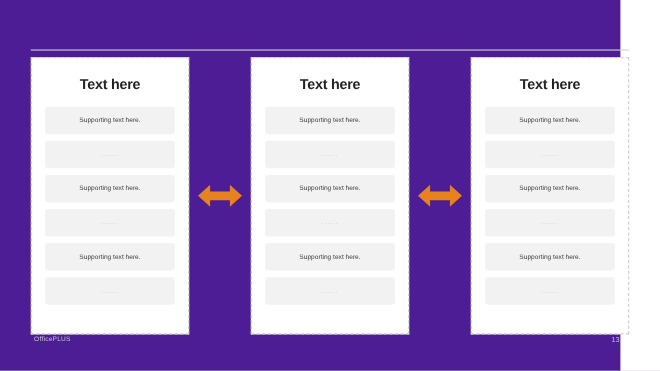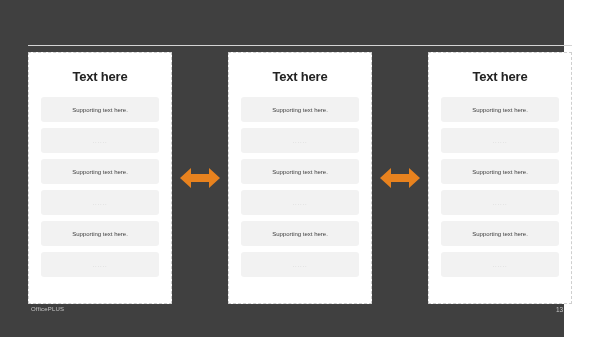--- a/index.html
+++ b/index.html
@@ -14,21 +14,21 @@
     overflow: hidden;
     position: relative;
   }
 
   .slide {
     position: absolute;
     left: 0;
     top: 0;
     width: 564px;
     height: 337px;
-    background: #404040;
+    background: #4c1d95;
   }
 
   
   .top-rule {
     position: absolute;
     left: 28px;
     top: 45px;
     width: 544px;
     height: 1px;
     background: #d4d4d4;

